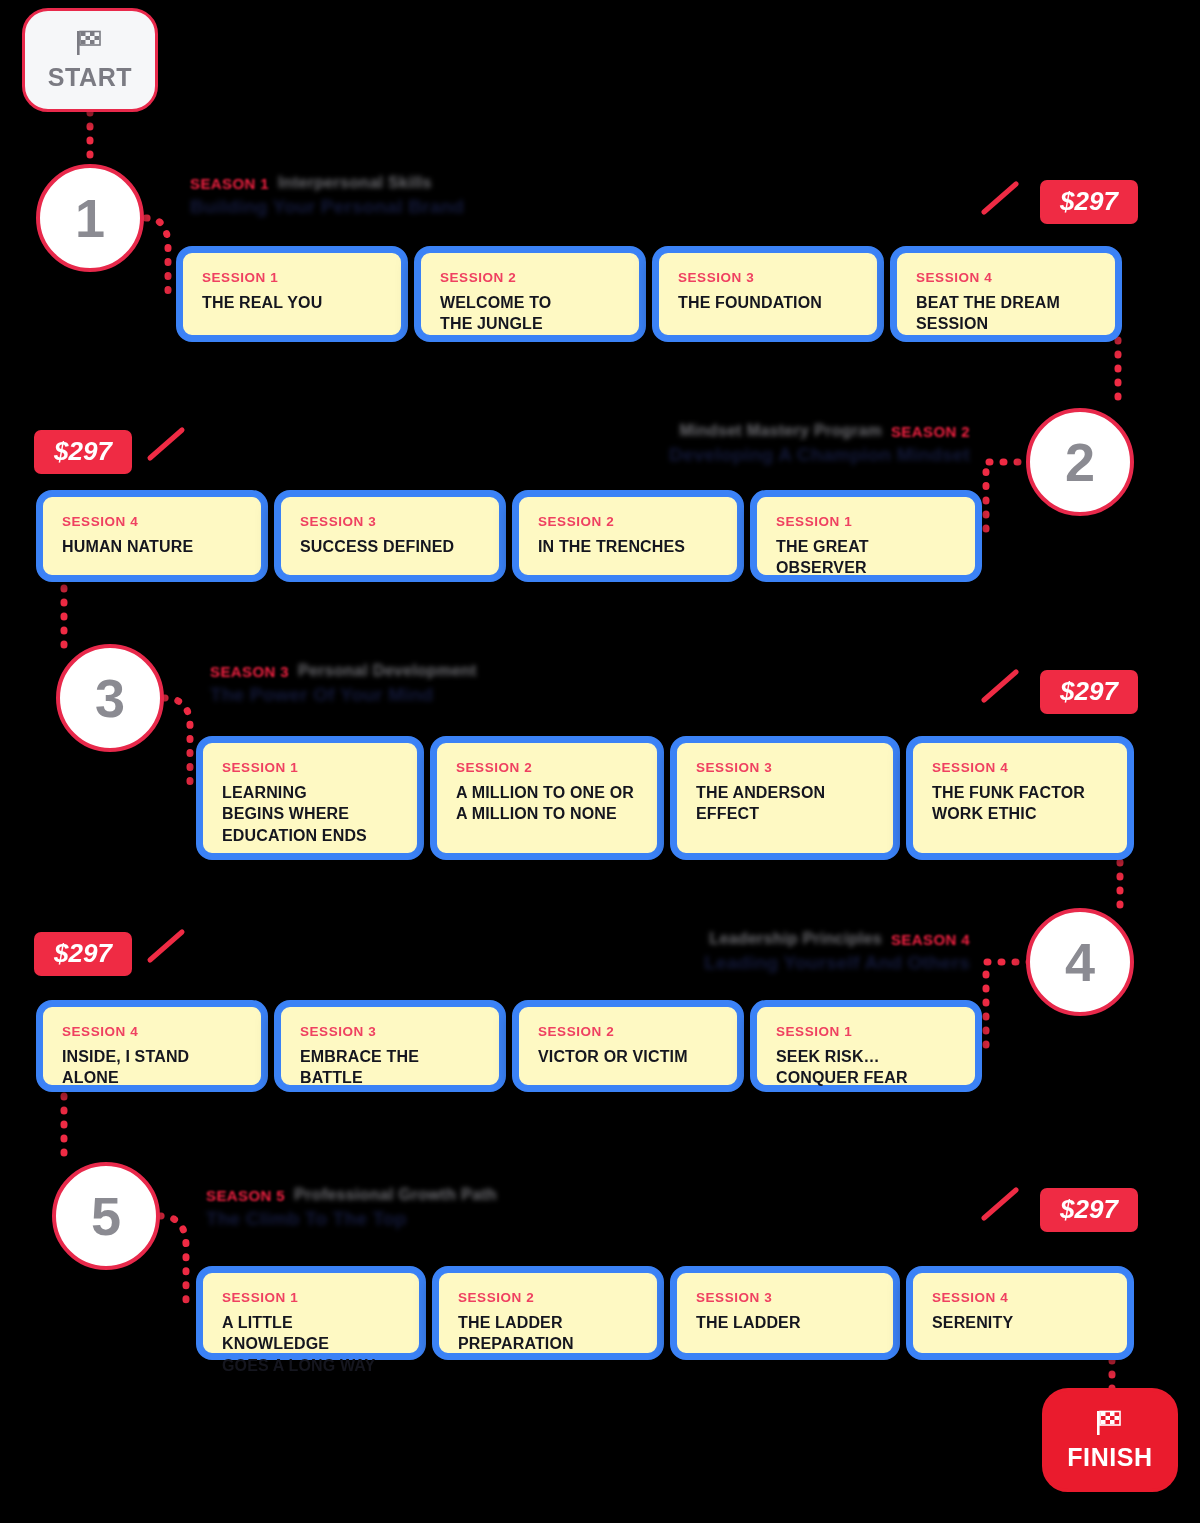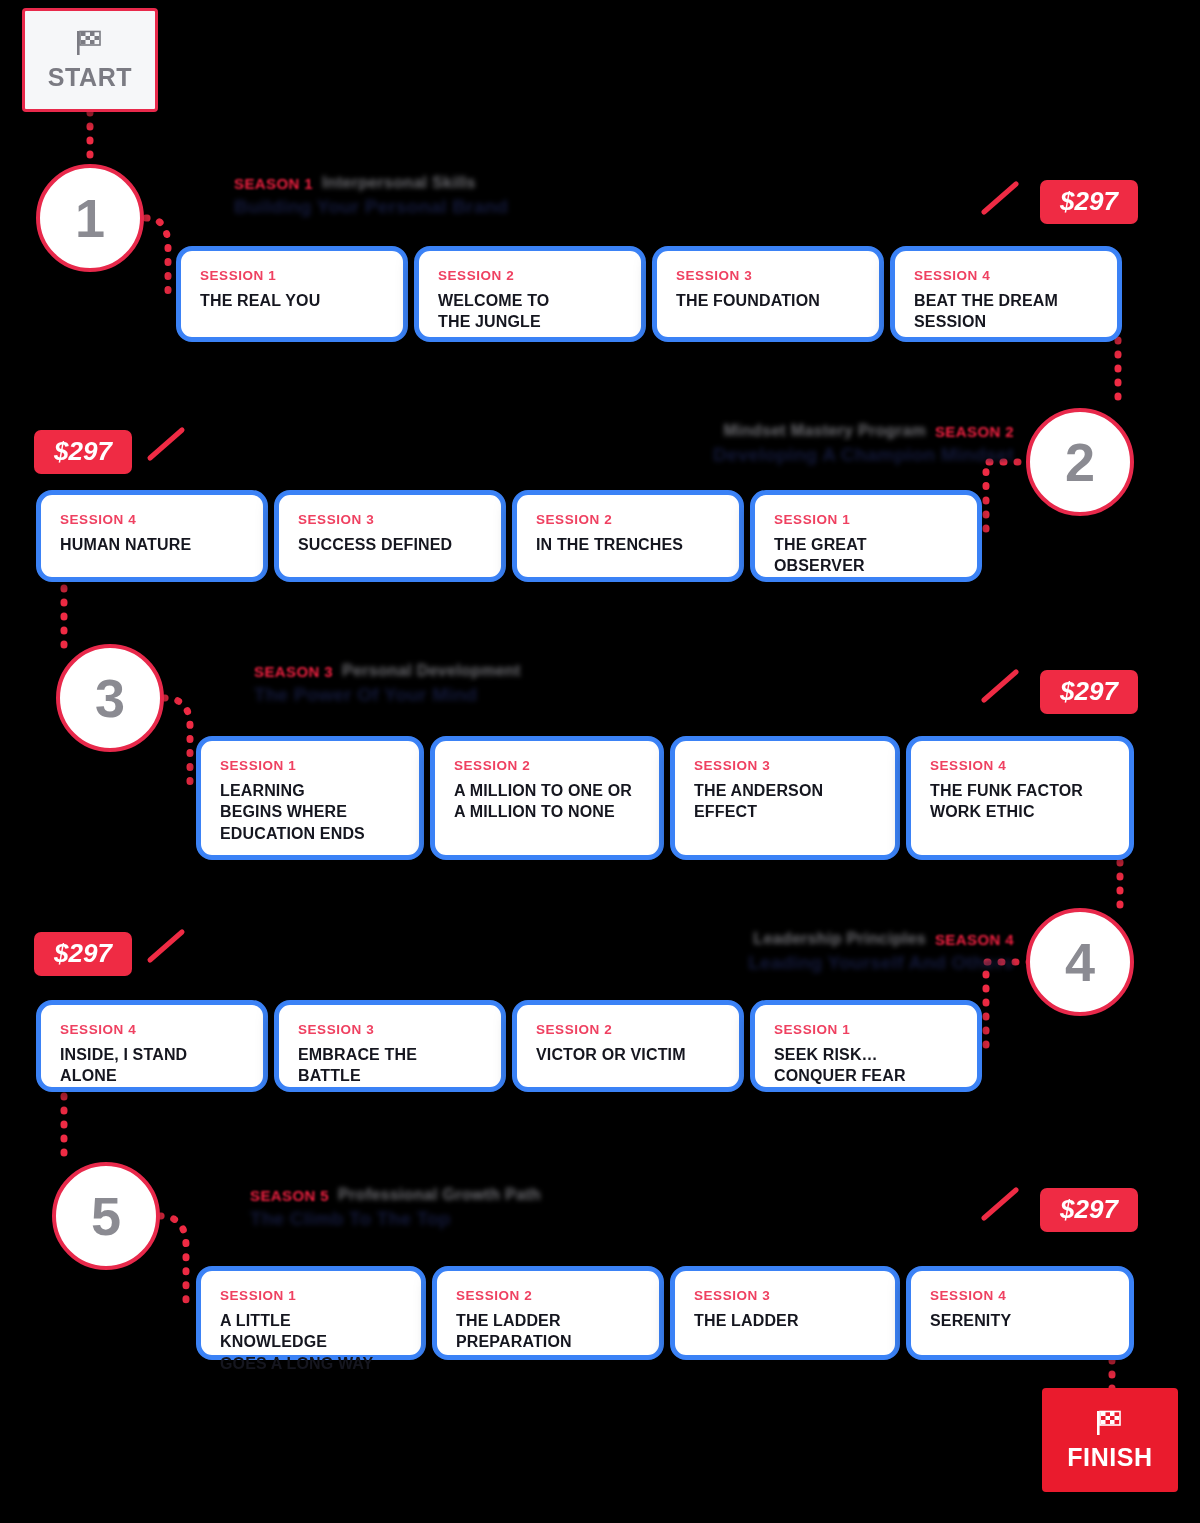--- a/index.html
+++ b/index.html
@@ -28,21 +28,21 @@
     pointer-events: none;
     z-index: 1;
   }
 
   
   .flag-node {
     position: absolute;
     z-index: 6;
     width: 136px;
     height: 104px;
-    border-radius: 4px;
+    border-radius: 26px;
     display: flex;
     flex-direction: column;
     align-items: center;
     justify-content: center;
     box-shadow: 0 8px 18px rgba(0,0,0,.55);
   }
   .flag-node.start {
     left: 22px; top: 8px;
     background: #f6f7f9;
     border: 3px solid #e8294b;
@@ -105,21 +105,20 @@
     height: 40px;
   }
 
   
   .season-head {
     position: absolute;
     z-index: 5;
     display: flex;
     flex-direction: column;
     gap: 4px;
-    margin-left: 44px;
   }
   .season-head.align-right { align-items: flex-end; }
   .sh-line1 {
     display: flex;
     align-items: center;
     gap: 9px;
     white-space: nowrap;
   }
   .season-head.align-right .sh-line1 { flex-direction: row-reverse; }
   .sh-tag {
@@ -142,22 +141,22 @@
     font-weight: 800;
     letter-spacing: .2px;
     white-space: nowrap;
     filter: blur(2.8px);
   }
 
   
   .card {
     position: absolute;
     z-index: 4;
-    background: #ffffff;
-    border: 5px solid #3b82f6;
+    background: #fef9c3;
+    border: 7px solid #3b82f6;
     border-radius: 16px;
     padding: 17px 19px 14px;
     box-shadow: 0 7px 16px rgba(0,0,0,.5);
   }
   .card-kicker {
     color: #ef4161;
     font-size: 13.5px;
     font-weight: 800;
     letter-spacing: .55px;
     margin-bottom: 7px;

